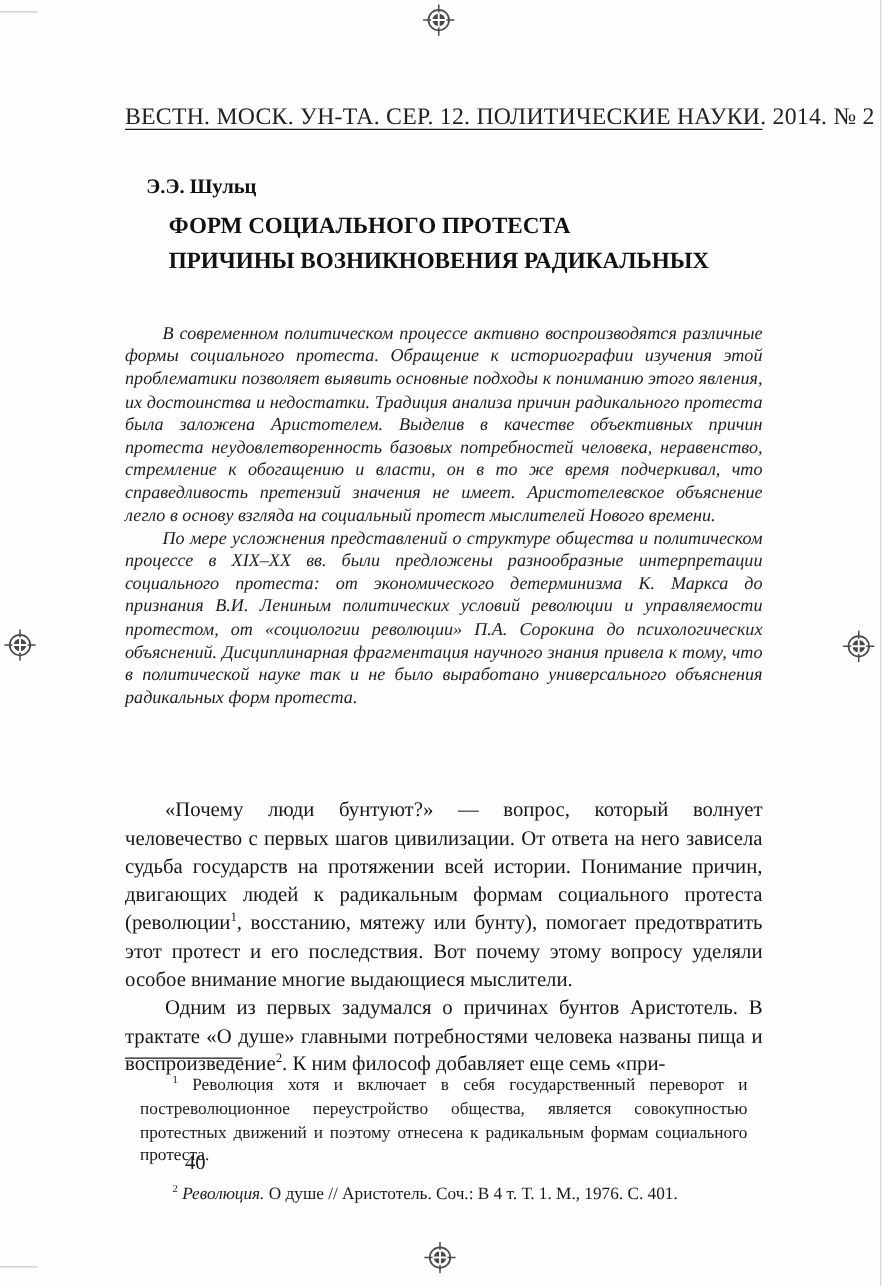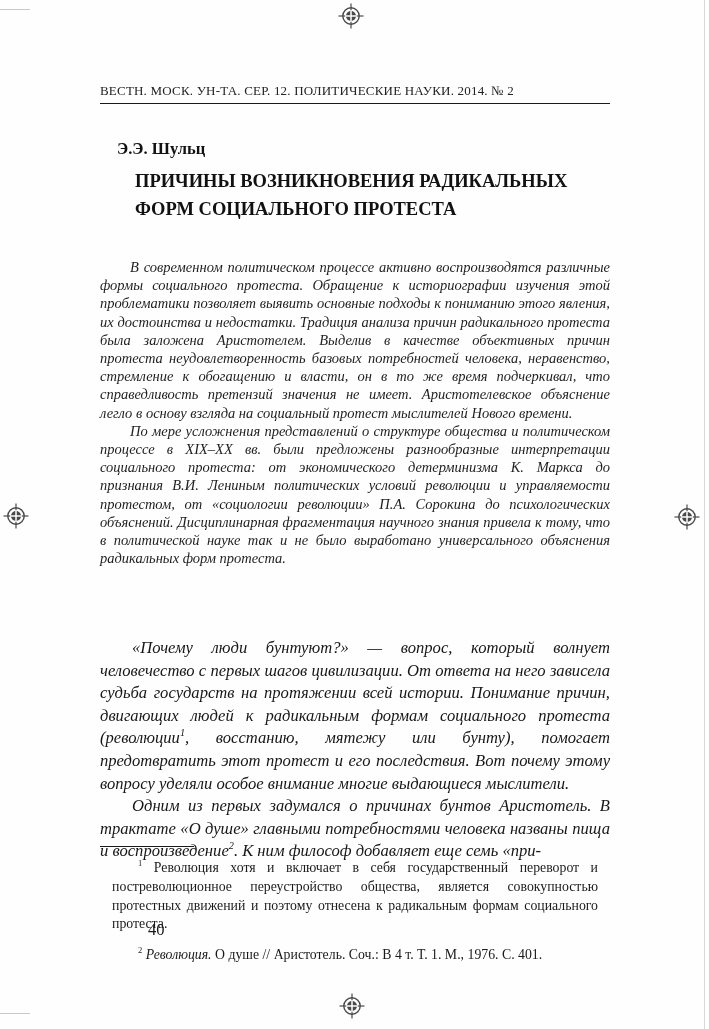--- a/index.html
+++ b/index.html
@@ -19,21 +19,21 @@
   .regmark-bottom{left:339px;top:993px;}
   
   .edge-line-right{position:absolute;left:704px;top:0;width:1px;height:1029px;background:#d8d8d6;}
   .corner-mark{position:absolute;left:0;width:30px;height:1px;background:#c9c9c7;}
   .corner-mark.tl{top:9px;}
   .corner-mark.bl{top:1013px;}
 
   
   .running-head{
     position:absolute;left:100px;top:83px;width:510px;
-    font-size:13px;letter-spacing:.2px;white-space:nowrap;color:#222;
+    font-size:19px;letter-spacing:.2px;white-space:nowrap;color:#222;
   }
   .head-rule{position:absolute;left:100px;top:103px;width:510px;border-top:1.5px solid #1a1a1a;}
 
   
   .author{
     position:absolute;left:117px;top:139px;
     font-size:16.5px;font-weight:bold;color:#111;
   }
   .title{
     position:absolute;left:135px;top:167px;width:470px;margin:0;
@@ -49,21 +49,21 @@
   }
   .abstract p{margin:0;text-indent:30px;}
   .kw-label{font-weight:bold;}
 
   
   .body-text{
     position:absolute;left:100px;top:637px;width:510px;
     font-size:16.6px;line-height:22.6px;
     text-align:justify;color:#161616;
   }
-  .body-text p{margin:0;text-indent:32px;font-style:italic;}
+  .body-text p{margin:0;text-indent:32px;}
   sup{font-size:.62em;line-height:0;vertical-align:super;}
 
   
   .footnotes{
     position:absolute;left:100px;top:846px;width:510px;
     font-size:13.8px;line-height:18.8px;text-align:justify;color:#1a1a1a;
   }
   .fn-rule{width:94px;border-top:1.4px solid #1a1a1a;margin-bottom:5px;}
   .footnotes p{margin:12px;text-indent:26px;}
   .footnotes i{font-style:italic;}
@@ -113,22 +113,22 @@
 
   <div class="edge-line-right"></div>
   <div class="corner-mark tl"></div>
   <div class="corner-mark bl"></div>
 
   <div class="running-head">ВЕСТН. МОСК. УН-ТА. СЕР. 12. ПОЛИТИЧЕСКИЕ НАУКИ. 2014. № 2</div>
   <div class="head-rule"></div>
 
   <div class="author">Э.Э. Шульц</div>
   <h1 class="title">
+    <span>ФОРМ СОЦИАЛЬНОГО ПРОТЕСТА</span>
     <span>ПРИЧИНЫ ВОЗНИКНОВЕНИЯ РАДИКАЛЬНЫХ</span>
-    <span>ФОРМ СОЦИАЛЬНОГО ПРОТЕСТА</span>
   </h1>
 
   <section class="abstract">
     <p>В современном политическом процессе активно воспроизводятся различные формы социального протеста. Обращение к историографии изучения этой проблематики позволяет выявить основные подходы к пониманию этого явления, их достоинства и недостатки. Традиция анализа причин радикального протеста была заложена Аристотелем. Выделив в качестве объективных причин протеста неудовлетворенность базовых потребностей человека, неравенство, стремление к обогащению и власти, он в то же время подчеркивал, что справедливость претензий значения не имеет. Аристотелевское объяснение легло в основу взгляда на социальный протест мыслителей Нового времени.</p>
     <p>По мере усложнения представлений о структуре общества и политическом процессе в XIX–XX вв. были предложены разнообразные интерпретации социального протеста: от экономического детерминизма К. Маркса до признания В.И. Лениным политических условий революции и управляемости протестом, от «социологии революции» П.А. Сорокина до психологических объяснений. Дисциплинарная фрагментация научного знания привела к тому, что в политической науке так и не было выработано универсального объяснения радикальных форм протеста.</p>
   </section>
 
   <section class="body-text">
     <p><span>«Почему люди бунтуют?» — вопрос, который волнует человечество с первых шагов цивилизации. От ответа на него зависела судьба государств на протяжении всей истории. Понимание причин, двигающих людей к радикальным формам социального протеста (революции</span><sup>1</sup><span>, восстанию, мятежу или бунту), помогает предотвратить этот протест и его последствия. Вот почему этому вопросу уделяли особое внимание многие выдающиеся мыслители.</span></p>
     <p><span>Одним из первых задумался о причинах бунтов Аристотель. В трактате «О душе» главными потребностями человека названы пища и воспроизведение</span><sup>2</sup><span>. К ним философ добавляет еще семь «при-</span></p>

